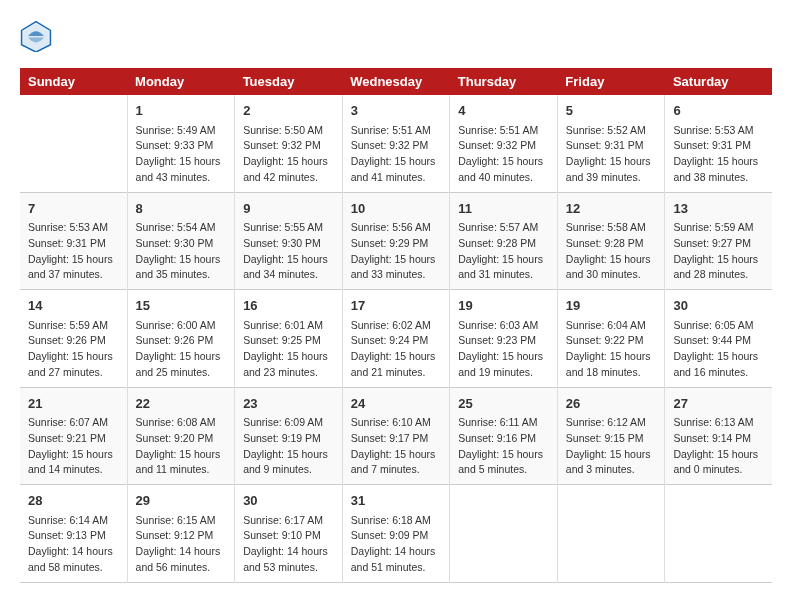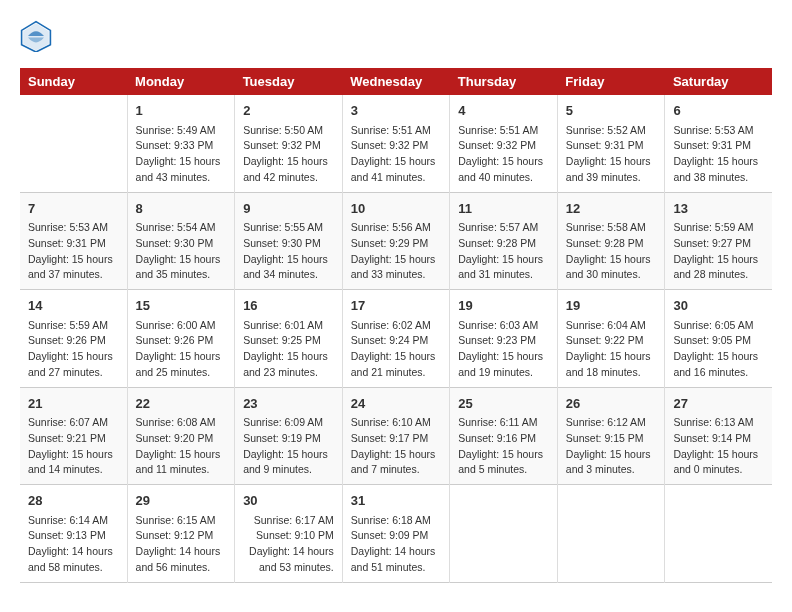--- a/index.html
+++ b/index.html
@@ -257,21 +257,21 @@
         <td>
           <span class="day-num">19</span>
           <div class="cell-info" style="white-space: pre-line;">Sunrise: 6:04 AM
 Sunset: 9:22 PM
 Daylight: 15 hours
 and 18 minutes.</div>
         </td>
         <td>
           <span class="day-num">30</span>
           <div class="cell-info" style="white-space: pre-line;">Sunrise: 6:05 AM
-Sunset: 9:05 PM
+Sunset: 9:44 PM
 Daylight: 15 hours
 and 16 minutes.</div>
         </td>
       </tr>
       <tr class="week-row-alt">
         <td>
           <span class="day-num">21</span>
           <div class="cell-info" style="white-space: pre-line;">Sunrise: 6:07 AM
 Sunset: 9:21 PM
 Daylight: 15 hours
@@ -330,21 +330,21 @@
         </td>
         <td>
           <span class="day-num">29</span>
           <div class="cell-info" style="white-space: pre-line;">Sunrise: 6:15 AM
 Sunset: 9:12 PM
 Daylight: 14 hours
 and 56 minutes.</div>
         </td>
         <td>
           <span class="day-num">30</span>
-          <div class="cell-info" style="white-space: pre-line; text-align: right;">Sunrise: 6:17 AM
+          <div class="cell-info" style="white-space: pre-line;">Sunrise: 6:17 AM
 Sunset: 9:10 PM
 Daylight: 14 hours
 and 53 minutes.</div>
         </td>
         <td>
           <span class="day-num">31</span>
           <div class="cell-info" style="white-space: pre-line;">Sunrise: 6:18 AM
 Sunset: 9:09 PM
 Daylight: 14 hours
 and 51 minutes.</div>

